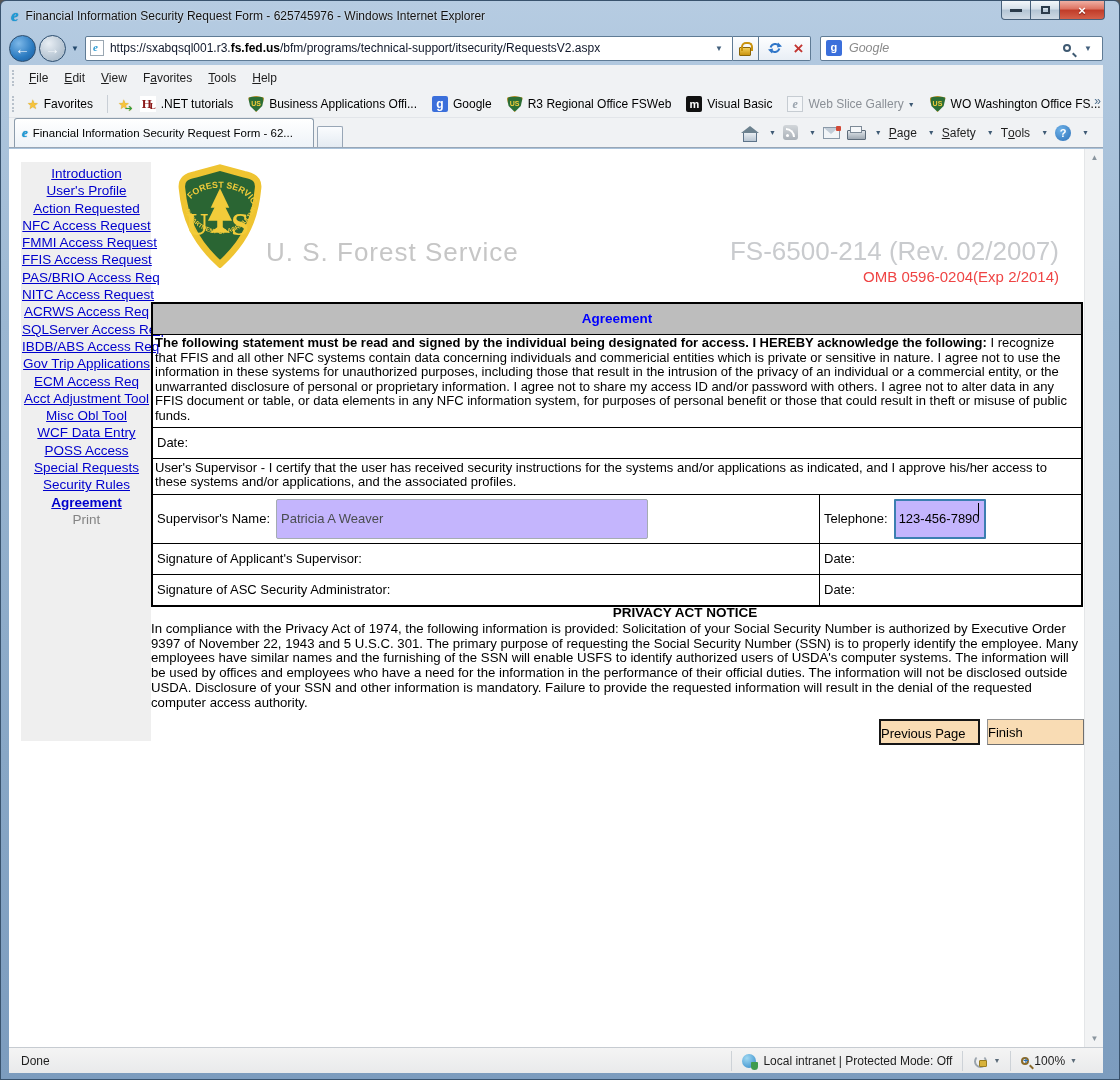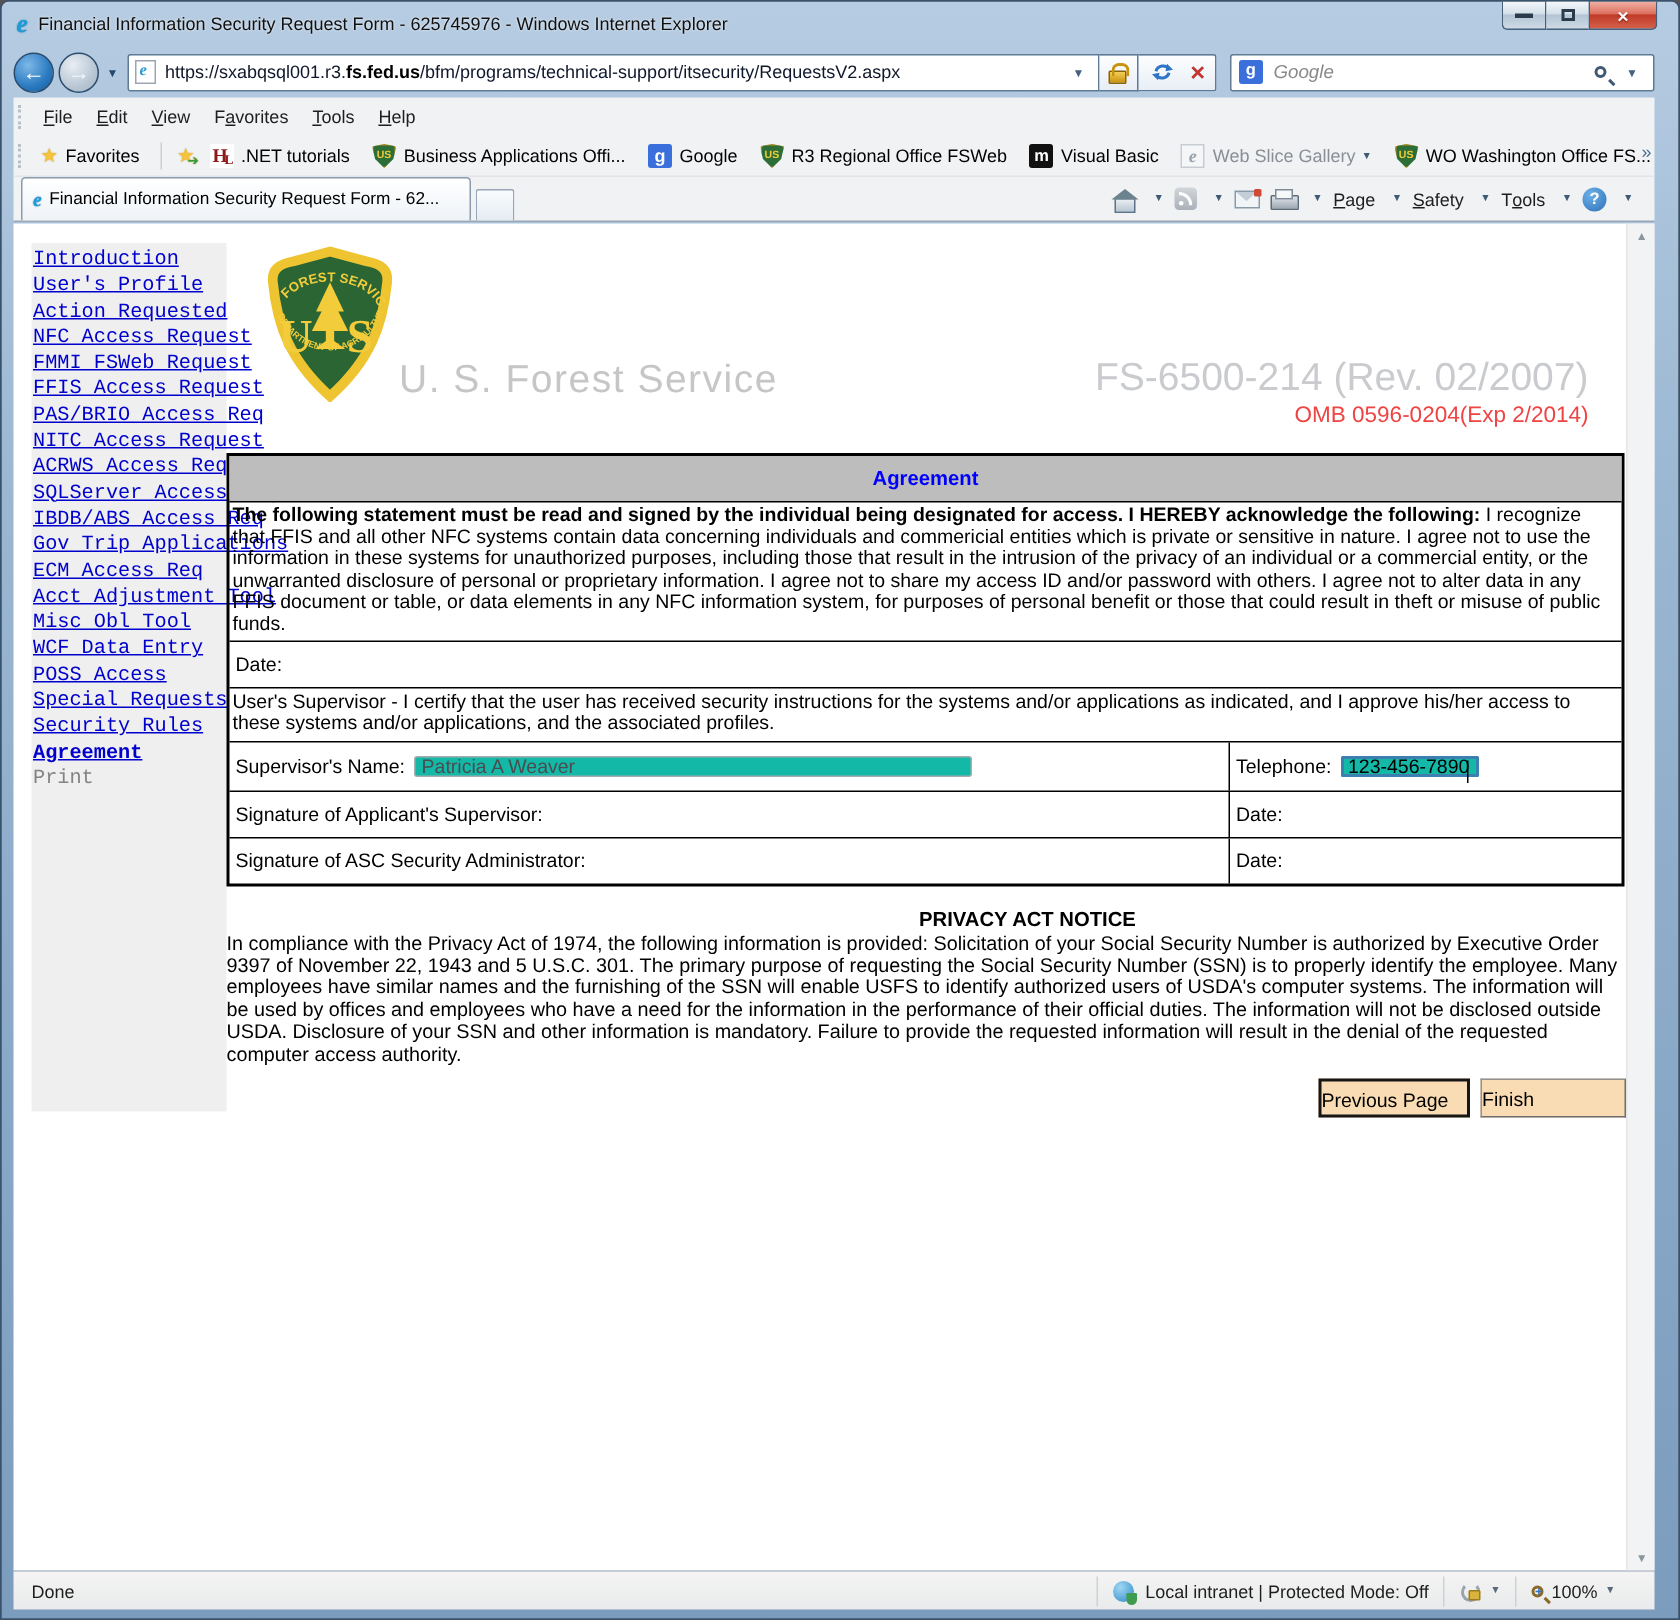--- a/index.html
+++ b/index.html
@@ -95,40 +95,40 @@
   .print-icon{width:17px;height:13px;}
   .print-icon::before{content:"";position:absolute;left:0;top:4px;width:17px;height:8px;background:linear-gradient(180deg,#dfe4e9,#9fa9b3);border:1px solid #5d6b79;border-radius:1px;}
   .print-icon::after{content:"";position:absolute;left:3px;top:0;width:10px;height:5px;background:#f6f8fa;border:1px solid #7d8a97;}
   .help-icon{width:16px;height:16px;border-radius:50%;background:radial-gradient(circle at 35% 30%,#6db1e8,#2d71b8);color:#fff;font:bold 11px/16px "Liberation Sans",sans-serif;text-align:center;}
   
   .content{position:absolute;top:148px;left:8px;right:16px;bottom:32px;background:#fff;overflow:hidden;}
   .scrollbar{position:absolute;right:0;top:0;width:19px;height:100%;background:#f2f3f4;border-left:1px solid #e4e6e8;}
   .sb-btn{position:absolute;left:0;width:19px;height:17px;color:#8a959e;font-size:8px;text-align:center;line-height:17px;}
   .sb-up{top:0;}
   .sb-down{bottom:0;}
-  .sidebar{position:absolute;left:12px;top:13px;width:130px;height:579px;background:#efefef;padding:3px 0 0 1px;font-family:Liberation Mono, monospace;font-size:13.5px;line-height:17.3px;}
+  .sidebar{position:absolute;left:12px;top:13px;width:130px;height:579px;background:#efefef;padding:3px 0 0 1px;font-family:Liberation Sans, sans-serif;font-size:13.5px;line-height:17.3px;text-align:center;}
   .sidebar a{display:block;color:#0000cc;text-decoration:underline;white-space:nowrap;}
   .sidebar a.active{font-weight:bold;}
   .sidebar .muted{color:#848484;text-decoration:none;}
   .logo{position:absolute;left:164px;top:15px;}
   .agency{position:absolute;left:257px;top:88px;font-size:26px;color:#c6c6c6;letter-spacing:1px;}
   .formno{position:absolute;right:44px;top:87px;font-size:26px;color:#c9cbce;text-align:right;}
   .omb{position:absolute;right:44px;top:119px;font-size:15px;color:#ef4444;text-align:left;}
   
   .agTable{position:absolute;left:142px;top:153px;width:932px;border:2px solid #000;font-size:13px;color:#000;}
   .agTable>div+div{border-top:1px solid #000;}
   .ag-head{background:#bdbdbd;color:#0000ff;font-weight:bold;font-size:13.5px;text-align:center;padding:7px 0 8px;}
   .ag-statement{padding:1px 2px 3px;line-height:14.6px;}
   .ag-full{padding:2px 2px 4px;line-height:14.6px;}
   .ag-row{display:flex;}
   .ag-row .cl{width:667px;border-right:1px solid #000;padding:4px;display:flex;align-items:center;}
   .ag-row .cr{flex:1;padding:4px;display:flex;align-items:center;}
   .h31{min-height:31px;}
   .h33{min-height:33px;justify-content:space-between;}
-  .txt{height:14px;border:1px solid #a5acb2;border-radius:2px;font:13px "Liberation Sans",sans-serif;padding:1px 4px;background:#14b8a6;}
+  .txt{height:40px;border:1px solid #a5acb2;border-radius:2px;font:13px "Liberation Sans",sans-serif;padding:1px 4px;background:#c4b5fd;}
   .txt-name{width:372px;margin-left:6px;color:#4a4d50;}
   .phone-wrap{position:relative;display:inline-block;margin-left:6px;}
   .txt-phone{width:92px;border:2px solid #3c7fb1;border-radius:1px;color:#000;padding:1px 3px;}
   .caret{position:absolute;left:84px;top:4px;width:1px;height:15px;background:#000;}
   
   .privacy-title{position:absolute;left:142px;top:456px;width:1068px;text-align:center;font-weight:bold;font-size:13.5px;color:#000;}
   .privacy-body{position:absolute;left:142px;top:473px;width:932px;font-size:13.2px;line-height:14.7px;color:#000;}
   .btn{position:absolute;top:570px;height:26px;background:#f9dcb4;font:13px "Liberation Sans",sans-serif;padding-top:5px;cursor:default;}
   .btn-prev{left:870px;width:101px;border:2px solid #161616;}
   .btn-finish{left:978px;width:97px;border:1px solid #919191;border-bottom-color:#6f6f6f;border-right-color:#6f6f6f;}
@@ -280,21 +280,21 @@
     </div>
   </div>
 
   <div class="content">
 
     <div class="sidebar" id="sidebar">
         <a href="#">Introduction</a>
         <a href="#">User's Profile</a>
         <a href="#">Action Requested</a>
         <a href="#">NFC Access Request</a>
-        <a href="#">FMMI FSWeb Request</a>
+        <a href="#">FMMI Access Request</a>
         <a href="#">FFIS Access Request</a>
         <a href="#">PAS/BRIO Access Req</a>
         <a href="#">NITC Access Request</a>
         <a href="#">ACRWS Access Req</a>
         <a href="#">SQLServer Access Req</a>
         <a href="#">IBDB/ABS Access Req</a>
         <a href="#">Gov Trip Applications</a>
         <a href="#">ECM Access Req</a>
         <a href="#">Acct Adjustment Tool</a>
         <a href="#">Misc Obl Tool</a>

